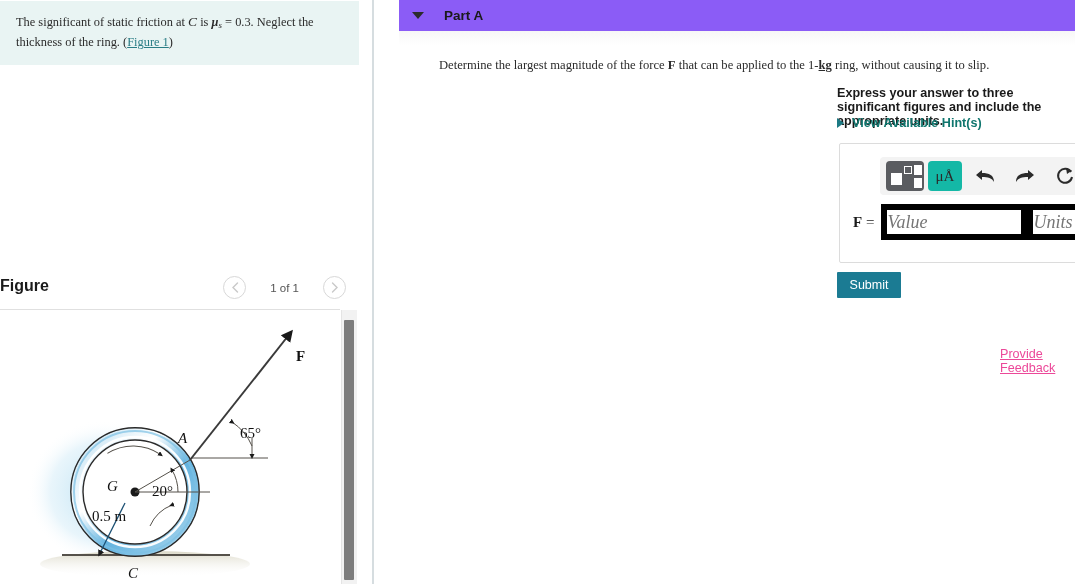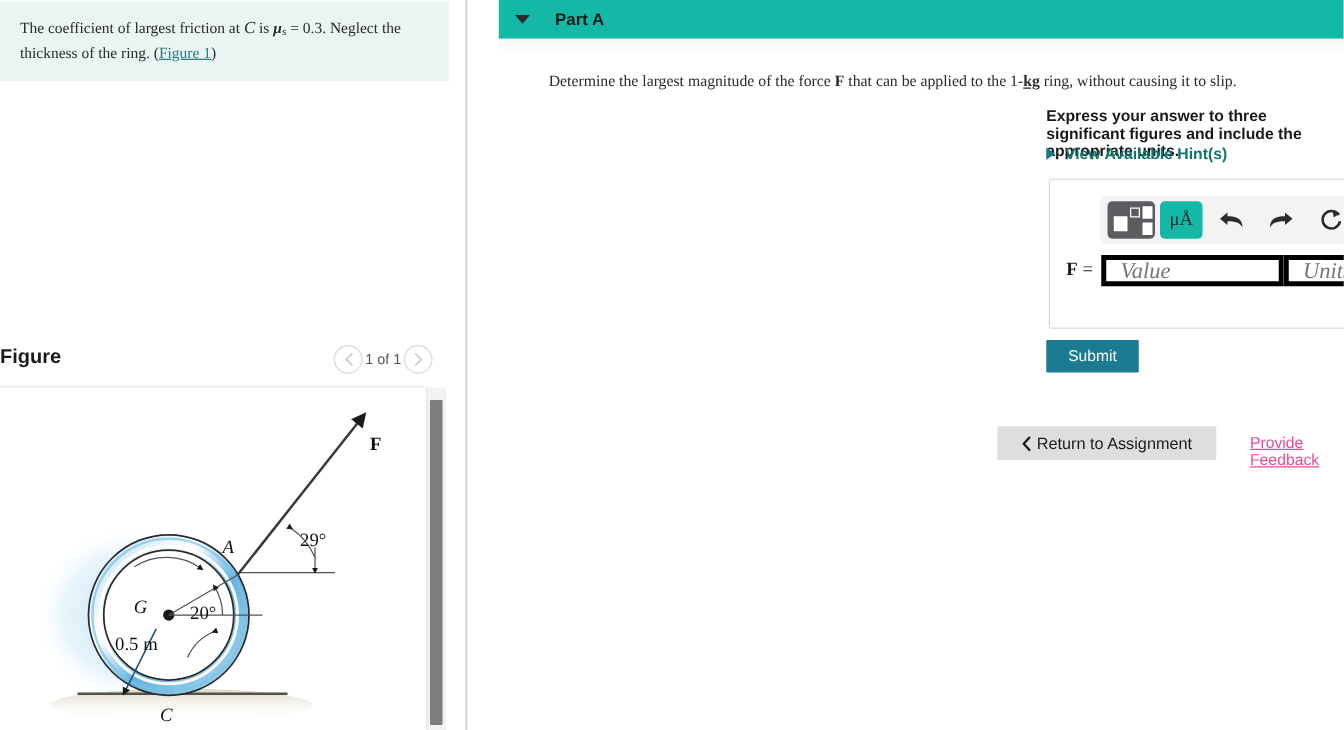--- a/index.html
+++ b/index.html
@@ -40,21 +40,21 @@
     background: #fff;
   }
   #figure-title {
     position: absolute; left: 0; top: 5px;
     font-size: 16px; font-weight: bold; color: #1a1a1a;
     font-family: "Liberation Sans", sans-serif;
     text-align: center;
   }
   #figure-nav {
     position: absolute; right: 13px; top: 4px;
-    display: flex; align-items: center; gap: 2px;
+    display: flex; align-items: center; gap: 24px;
   }
   .navbtn {
     width: 23px; height: 23px; border-radius: 50%;
     border: 1px solid #d8d8d8; background: #fff;
     display: flex; align-items: center; justify-content: center;
     color: #c9c9c9; font-size: 11px; line-height: 1;
   }
   #figure-count { font-size: 11.5px; color: #555; }
 
   #figure-divider {
@@ -81,21 +81,21 @@
     position: absolute; left: 372px; top: 0; width: 2px; height: 584px;
     background: #d6dde0;
   }
 
   
   #right-panel {
     position: absolute; left: 399px; top: 0; width: 676px; height: 584px;
   }
   #parta-bar {
     position: absolute; left: 0; top: 0; width: 676px; height: 31px;
-    background: #14b8a6; display: flex; align-items: center;
+    background: #8b5cf6; display: flex; align-items: center;
   }
   #parta-caret {
     margin-left: 13px; width: 0; height: 0;
     border-left: 6px solid transparent; border-right: 6px solid transparent;
     border-top: 7px solid #2b2b2b;
   }
   #parta-label {
     margin-left: 20px; font-size: 13.5px; font-weight: bold; color: #1a1a1a;
   }
   #parta-bottom-fade {
@@ -162,31 +162,31 @@
   #answer-row {
     position: absolute; left: 13px; top: 60px;
     display: flex; align-items: center;
   }
   #f-equals {
     font-family: "Liberation Serif", serif; font-size: 15px;
     margin-right: 7px; color: #1a1a1a;
   }
   #f-equals .fv { font-weight: bold; }
   .ansfield {
-    height: 25px; border: 4px solid #000000; background: #fff;
+    height: 36px; border: 6px solid #000000; background: #fff;
     font-family: "Liberation Serif", serif; font-style: italic;
-    font-size: 18px; color: #a7a7a7; padding-left: 11px;
+    font-size: 18px; color: #a7a7a7; padding-left: 0;
     outline: none;
   }
   #value-input { width: 146px; }
   #units-input { width: 148px; }
 
   #submit-btn {
     position: absolute; left: 438px; top: 272px;
-    width: 74px; height: 26px;
+    width: 64px; height: 26px;
     background: #1b7b93; color: #fff; border: none;
     font-size: 12.5px; font-family: "Liberation Sans", sans-serif;
     cursor: pointer; border-radius: 1px;
   }
   #return-btn {
     position: absolute; left: 399px; top: 341px;
     width: 175px; height: 27px;
     background: #dedede; color: #1a1a1a; border: none;
     font-size: 13px; cursor: pointer;
     display: flex; align-items: center; justify-content: center; gap: 4px;
@@ -205,21 +205,21 @@
 </style>
 </head>
 <body>
 
 <div id="root">
 
   <div id="left-panel">
 
     <div id="question-box">
       <div class="qtext">
-        <span>The coefficient of largest friction at </span><span class="var-italic">C</span><span> is </span><span class="mu-sym">μ</span><span class="sub">s</span><span> = 0.3. Neglect the thickness of the ring. (</span><a class="figlink" href="#">Figure 1</a><span>)</span>
+        <span>The significant of static friction at </span><span class="var-italic">C</span><span> is </span><span class="mu-sym">μ</span><span class="sub">s</span><span> = 0.3. Neglect the thickness of the ring. (</span><a class="figlink" href="#">Figure 1</a><span>)</span>
       </div>
     </div>
 
     <div id="figure-header">
       <div id="figure-title">Figure</div>
       <div id="figure-nav">
         <div class="navbtn">
           <svg width="8" height="11" viewBox="0 0 8 11">
             <path d="M6.5 1 L2 5.5 L6.5 10" stroke="#c9c9c9" stroke-width="1.4" fill="none" stroke-linecap="round"></path>
           </svg>
@@ -289,21 +289,21 @@
 
         <line x1="192" y1="148" x2="268" y2="148" stroke="#55514a" stroke-width="1"></line>
 
         <line x1="190" y1="150" x2="288" y2="26" stroke="#3a3a3a" stroke-width="2" marker-end="url(#arrowend)"></line>
 
         <path d="M 232 112 A 54 54 0 0 1 252 136" fill="none" stroke="#55514a" stroke-width="1" marker-start="url(#smallarrow)"></path>
         <line x1="252" y1="128" x2="252" y2="146" stroke="#55514a" stroke-width="1" marker-end="url(#smallarrow)"></line>
       </svg>
 
       <div class="figlabel up" style="left:296px; top:38px; font-weight:bold;">F</div>
-      <div class="figlabel up" style="left:240px; top:115px;">29°</div>
+      <div class="figlabel up" style="left:240px; top:115px;">65°</div>
       <div class="figlabel" style="left:178px; top:120px;">A</div>
       <div class="figlabel" style="left:107px; top:168px;">G</div>
       <div class="figlabel up" style="left:152px; top:173px;">20°</div>
       <div class="figlabel up" style="left:92px; top:198px;">0.5 m</div>
       <div class="figlabel" style="left:128px; top:255px;">C</div>
     </div>
 
     <div id="fig-scroll-track"></div>
     <div id="fig-scroll-thumb"></div>
   </div>
@@ -362,23 +362,17 @@
 
       <div id="answer-row">
         <span id="f-equals"><span class="fv">F</span> <span>=</span></span>
         <input id="value-input" class="ansfield" type="text" placeholder="Value" style="">
         <input id="units-input" class="ansfield" type="text" placeholder="Units" style="">
       </div>
     </div>
 
     <button id="submit-btn">Submit</button>
 
-    <button id="return-btn">
-      <svg width="8" height="12" viewBox="0 0 8 12">
-        <path d="M6.5 1 L2 6 L6.5 11" stroke="#1a1a1a" stroke-width="1.8" fill="none" stroke-linecap="round"></path>
-      </svg>
-      <span>Return to Assignment</span>
-    </button>
 
     <a id="feedback-link" href="#">Provide Feedback</a>
   </div>
 
 </div>
 
 </body></html>

